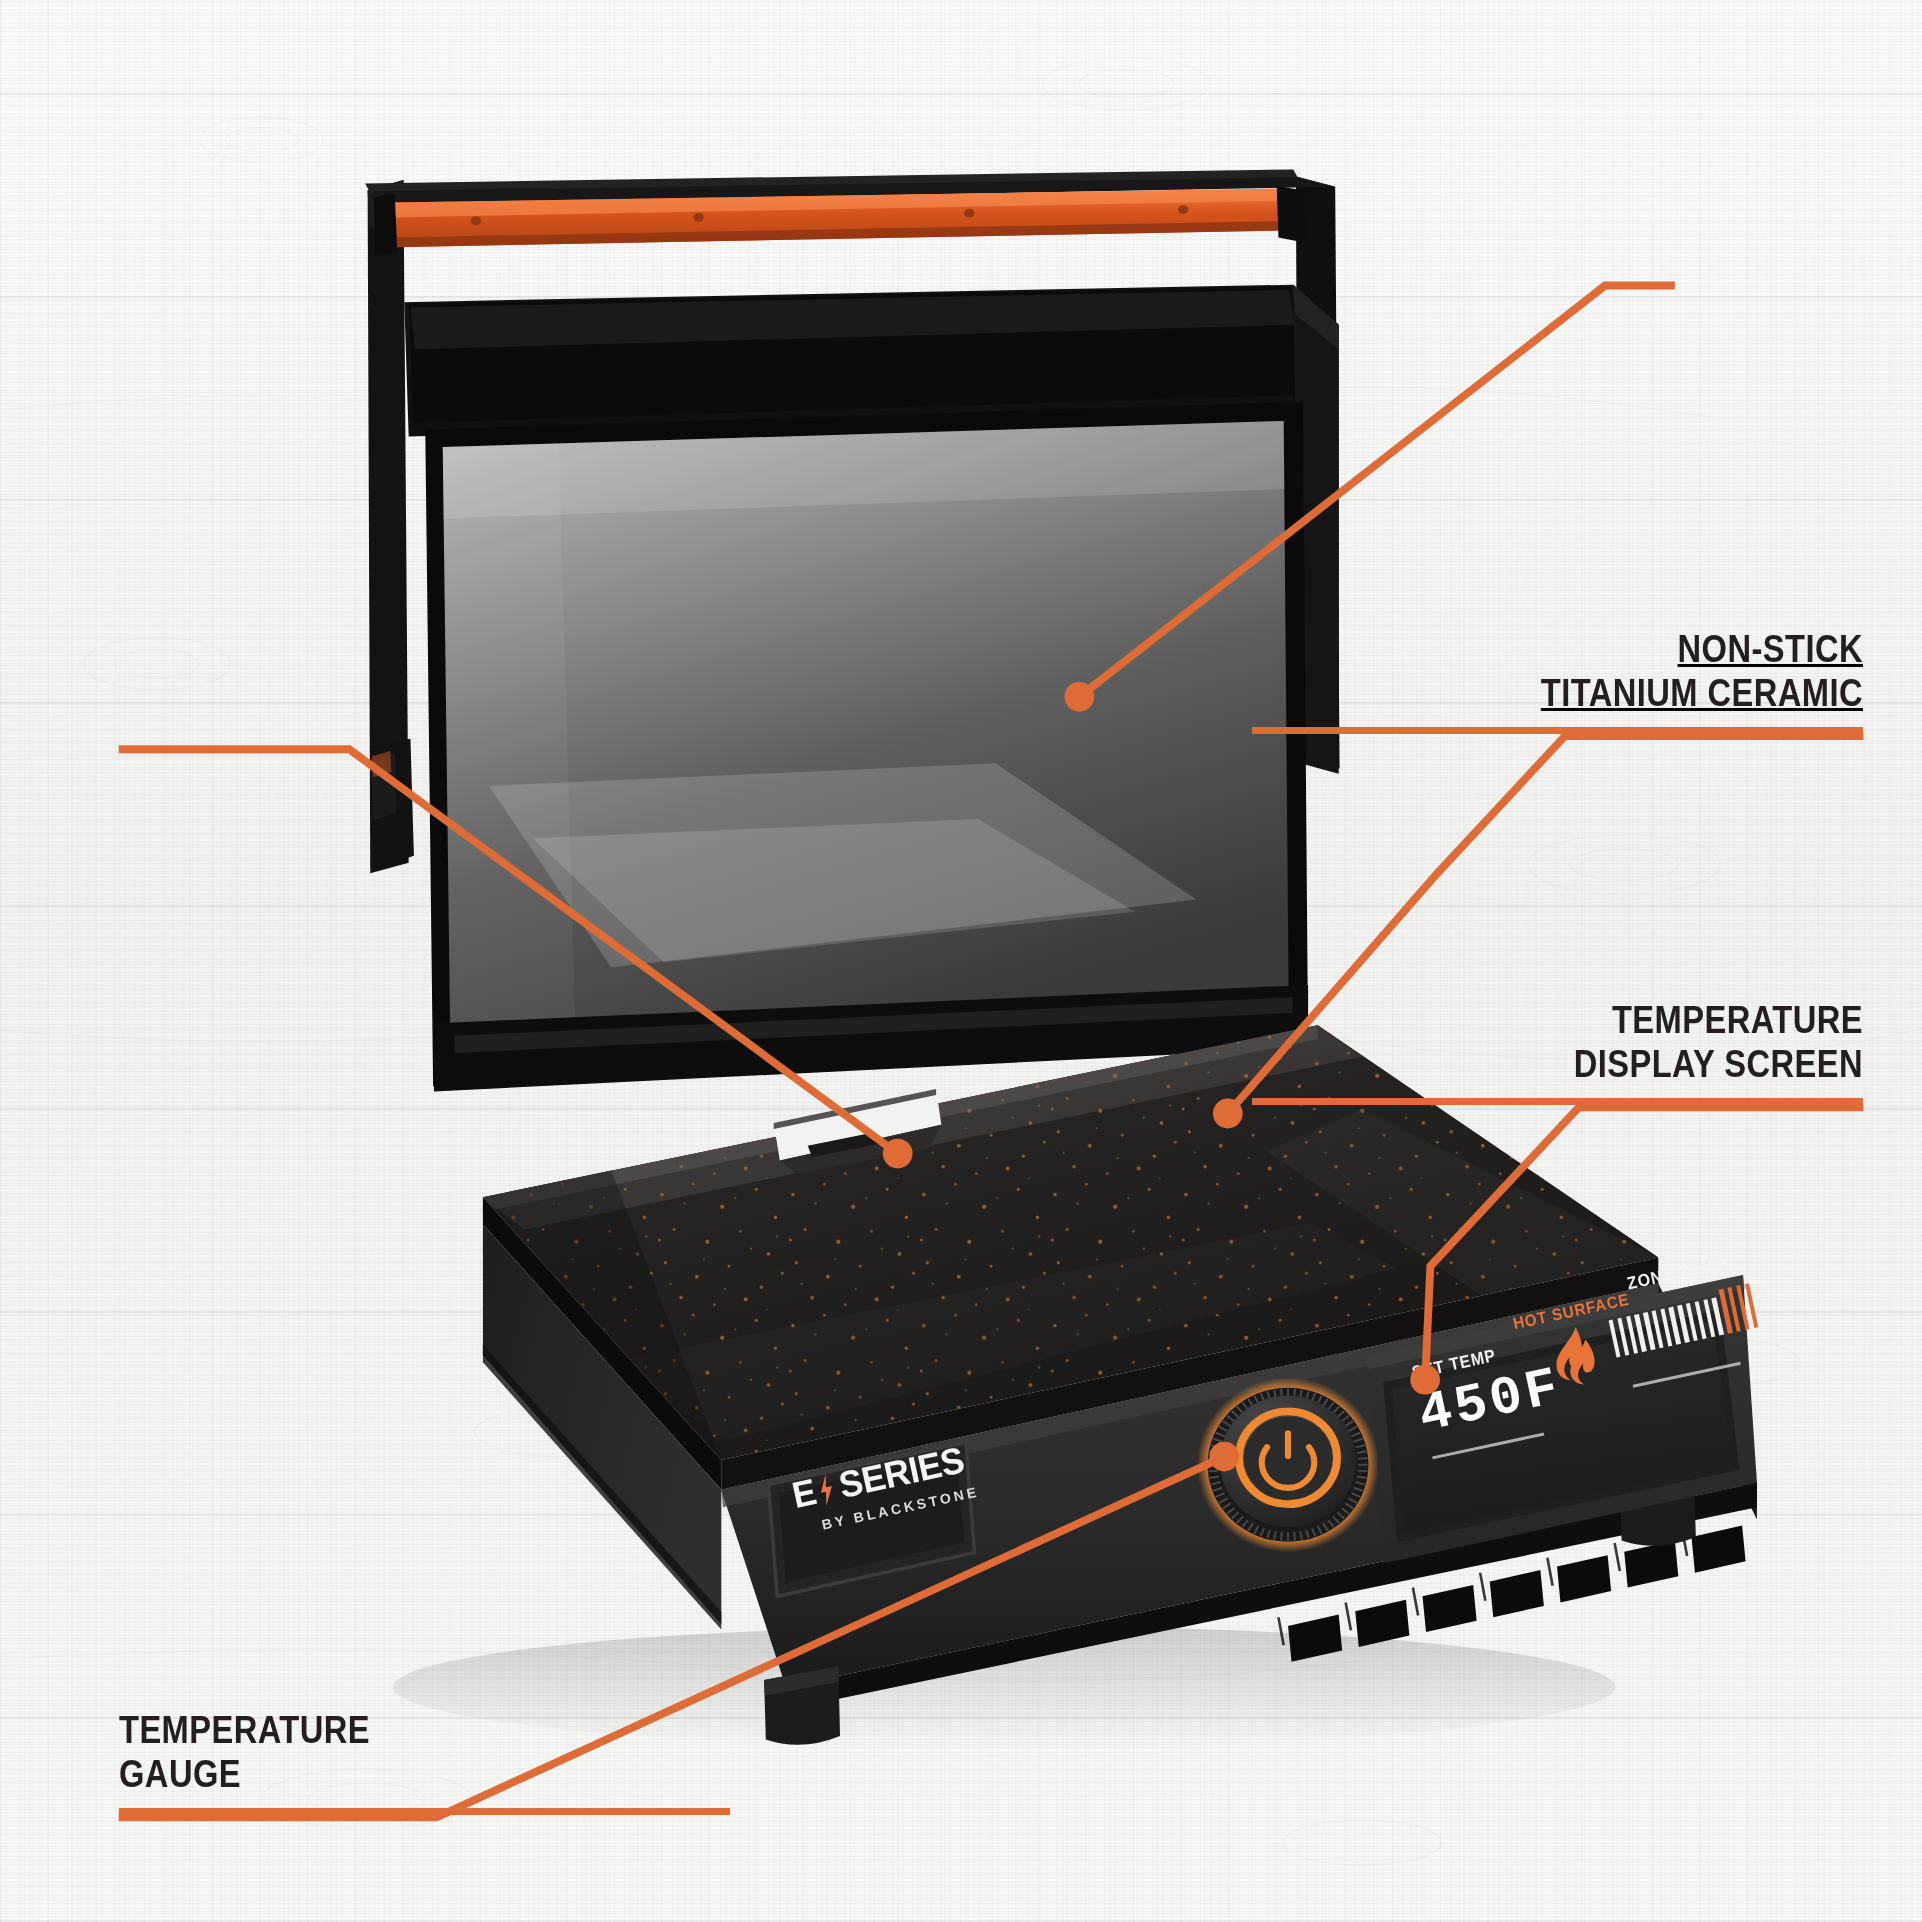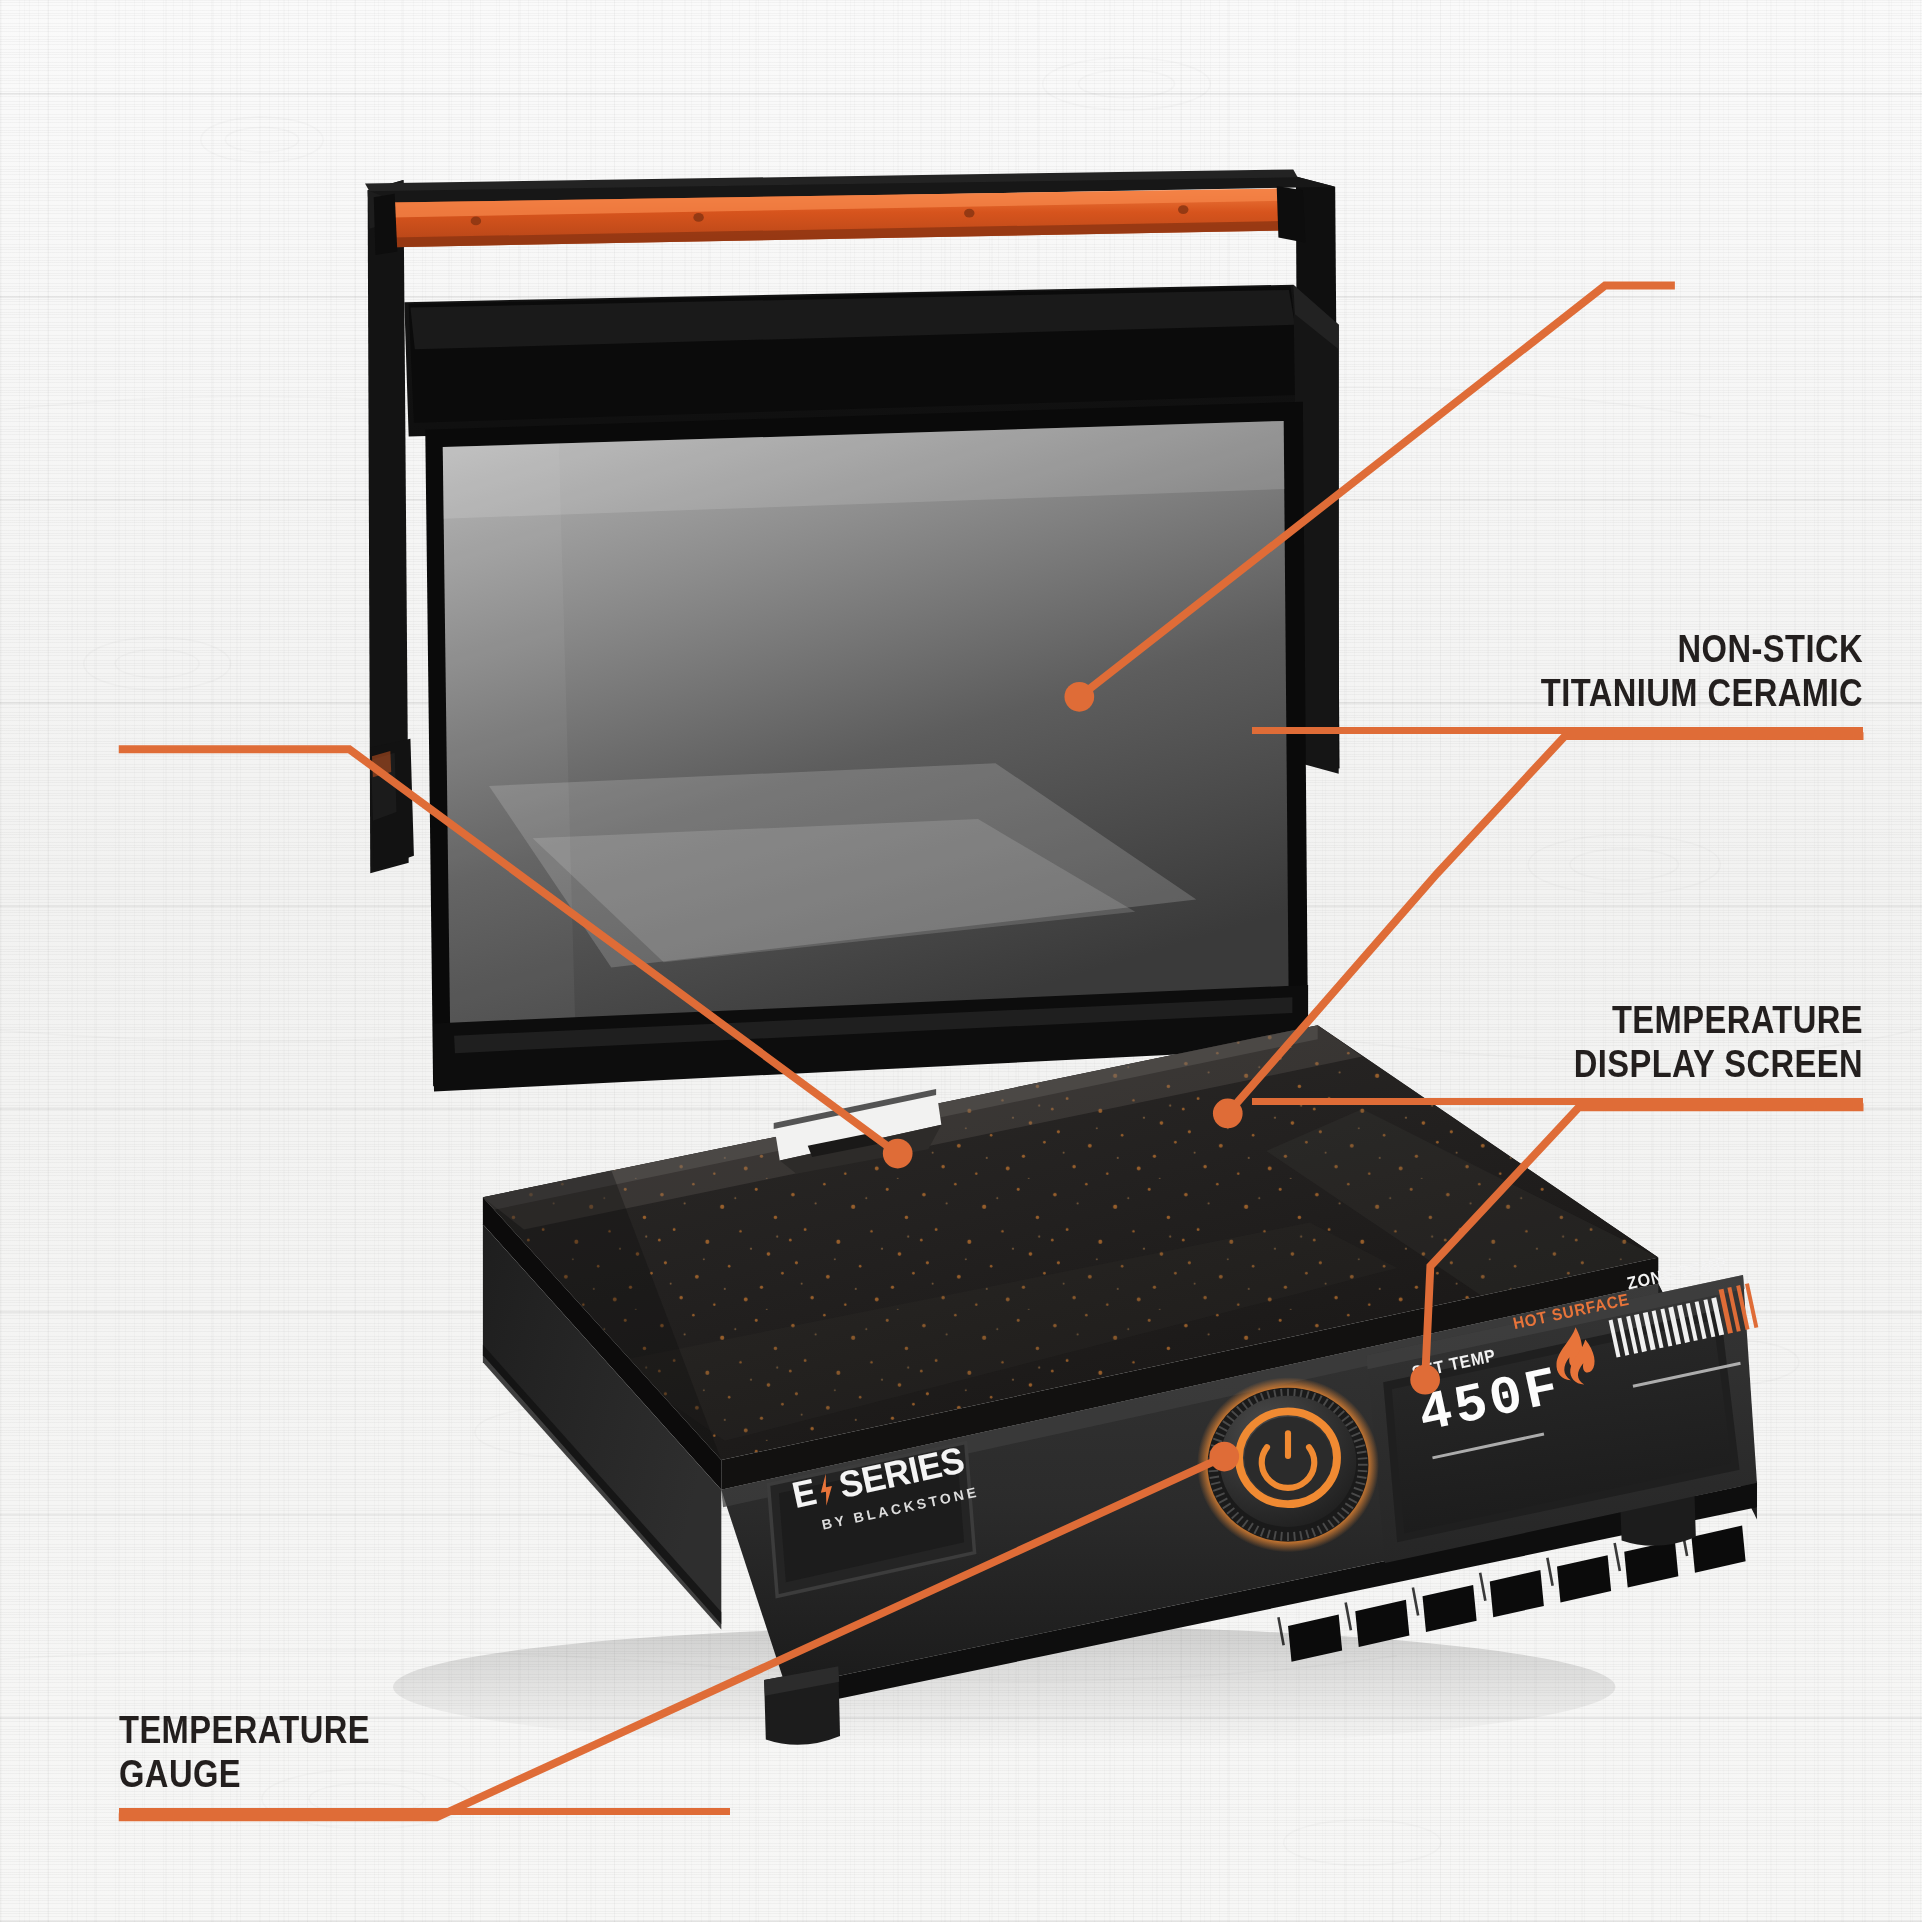--- a/index.html
+++ b/index.html
@@ -491,21 +491,21 @@
       <circle cx="1236" cy="798" r="17"></circle>
       <circle cx="1028" cy="1321" r="17"></circle>
       <circle cx="1406" cy="1275" r="17"></circle>
       <circle cx="1632" cy="1580" r="17"></circle>
       <circle cx="1402" cy="1668" r="17"></circle>
     </g>
   </svg>
 
 
 
-  <div class="callout right" style="left:1252px;top:627px;width:611px;">
+  <div class="callout right" style="left:1252px;top:627px;width:611px;text-decoration:underline;">
     <div class="txt">NON-STICK
 TITANIUM CERAMIC</div>
   <div class="rule"></div>
     </div>
 
   <div class="callout right" style="left:1252px;top:998px;width:611px;">
     <div class="txt">TEMPERATURE
 DISPLAY SCREEN</div>
   <div class="rule"></div>
     </div>

